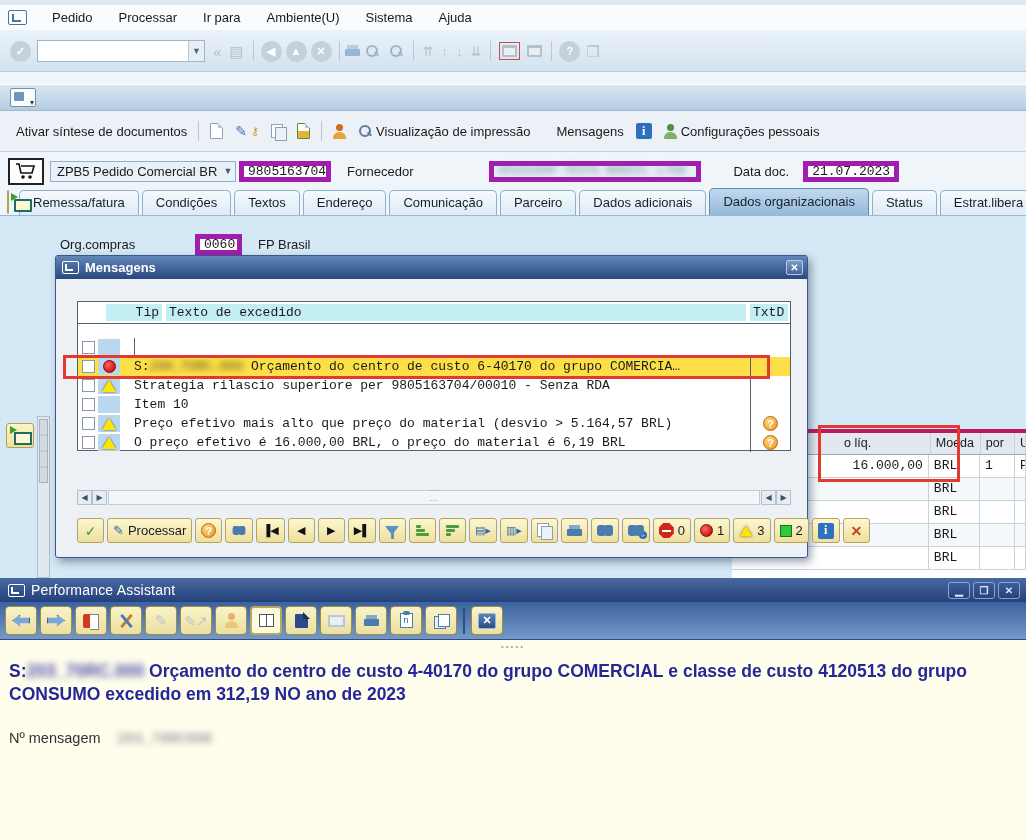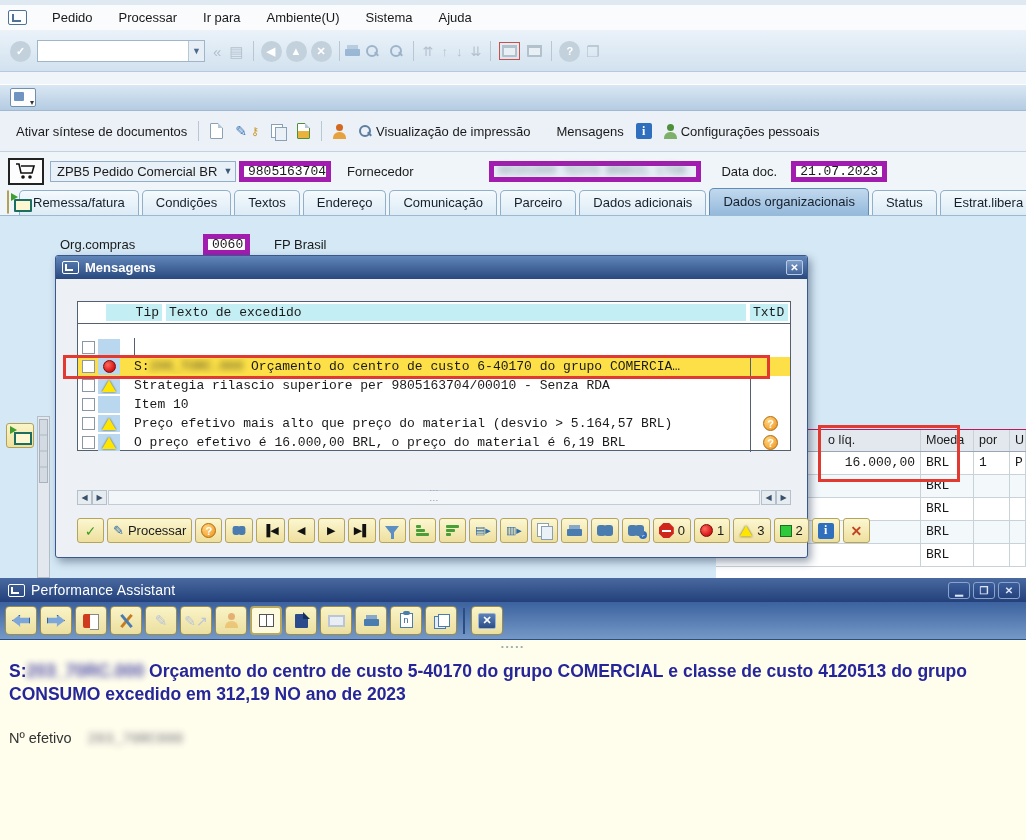--- a/index.html
+++ b/index.html
@@ -57,29 +57,29 @@
 .lbl{font-size:13px;color:#1a1a1a}
 
 .tabstrip{position:absolute;top:187px;left:0;right:0;height:28px;display:flex;align-items:flex-end;overflow:hidden}
 .foldbtn{width:27px;height:24px;background:linear-gradient(#fbf5c8,#eee09e);border:1px solid #b2a259;border-radius:3px;margin:0 10px 1px 7px;position:relative;flex:0 0 aupx}
 .foldbtn::before{content:"";position:absolute;left:6px;top:8px;width:14px;height:9px;border:2px solid #1c6e61;border-radius:1px;background:#fdf8d2}
 .foldbtn::after{content:"";position:absolute;left:3px;top:2px;border-style:solid;border-width:4px 0 4px 7px;border-color:transparent transparent transparent #3f9e2f}
 .tab{height:25px;padding:4px 13px 0;border:1px solid #8fafcb;border-bottom:none;border-radius:5px 5px 0 0;background:linear-gradient(#f5fafd,#dcebf6);margin-right:3px;white-space:nowrap;font-size:13px;color:#16202b;flex:0 0 auto}
 .tab.active{background:linear-gradient(#c2d9ee,#94b9dc);border-color:#628cb4;height:27px;padding-top:5px}
 
 .content{position:absolute;top:215px;left:0;height:363px;right:0;background:#d5e8f5;border-top:1px solid #9cb9d2}
-.orgrow{position:absolute;left:60px;top:18px;display:flex;align-items:center;gap:8px}
+.orgrow{position:absolute;left:60px;top:18px;display:flex;align-items:center;gap:0}
 
 .lfold{position:absolute;left:6px;top:207px;width:28px;height:25px;background:linear-gradient(#fbf5c8,#eee09e);border:1px solid #b2a259;border-radius:3px}
 .lfold::before{content:"";position:absolute;left:7px;top:8px;width:14px;height:9px;border:2px solid #1c6e61;background:#fdf8d2}
 .lfold::after{content:"";position:absolute;left:3px;top:2px;border-style:solid;border-width:4px 0 4px 7px;border-color:transparent transparent transparent #3f9e2f}
 .vscroll{position:absolute;left:37px;top:200px;width:13px;height:162px;background:#e2e8ee;border:1px solid #b4bec8}
 .vscroll .th{position:absolute;left:1px;right:1px;top:2px;height:64px;background:repeating-linear-gradient(#d3dae1 0 14px,#bfc9d2 14px 16px);border:1px solid #a8b2bc}
 
-.grid{position:absolute;left:716px;top:213px;right:0;height:150px;background:#fff;border-top:1px solid #be185d;font-size:13px}
+.grid{position:absolute;left:732px;top:213px;right:0;height:150px;background:#fff;border-top:4px solid #be185d;font-size:13px}
 .grow{display:flex;height:23px;border-bottom:1px solid #c9d1d9}
 .grow.h{height:22px;background:#e2e8ee;border-bottom:1px solid #9aa6b2;font-size:12.5px}
 .gc{border-right:1px solid #c9d1d9;padding:3px 5px;white-space:nowrap;overflow:hidden}
 .gc.liq{width:205px;text-align:right;font-family:"Liberation Mono","DejaVu Sans Mono",monospace}
 .gc.moe{width:53px;font-family:"Liberation Mono","DejaVu Sans Mono",monospace}
 .gc.por{width:36px;font-family:"Liberation Mono","DejaVu Sans Mono",monospace}
 .gc.um{flex:1;font-family:"Liberation Mono","DejaVu Sans Mono",monospace}
 .grow.h .gc{font-family:"Liberation Sans",sans-serif}
 .grow.h .gc.liq{text-align:left;padding-left:112px}
 .grow:nth-child(odd):not(.h){background:#f3f8fb}
@@ -263,21 +263,21 @@
     </span>
     <span class="selfield" style="width:186px">
       <span style="white-space:nowrap;overflow:hidden">ZPB5 Pedido Comercial  BR</span>
       <span class="dd">▼</span>
     </span>
     <span class="field" style="width:92px;margin-left:3px">9805163704</span>
     <span class="lbl" style="margin-left:16px">Fornecedor</span>
     <span class="field dis" style="width:212px;margin-left:76px">
         <span class="blur" style="font-size:12px;white-space:nowrap;overflow:hidden">60101000 TESTO BRASIL LTDA</span>
       </span>
-    <span class="lbl" style="margin-left:20px">Data doc.</span>
+    <span class="lbl" style="margin-left:32px">Data doc.</span>
     <span class="field" style="width:96px;margin-left:14px">21.07.2023</span>
   </div>
 
   <div class="tabstrip">
     <span class="foldbtn"></span>
     <span class="tab">Remessa/fatura</span>
     <span class="tab">Condições</span>
     <span class="tab">Textos</span>
     <span class="tab">Endereço</span>
     <span class="tab">Comunicação</span>
@@ -555,19 +555,19 @@
         <span class="pages-ico"></span>
       </span>
     <span class="pa-sep"></span>
     <span class="pabtn">
         <span class="xsq">✕</span>
       </span>
   </div>
   <div class="dots">•••••</div>
 
   <div class="pa-msg">
-    <span>S:</span><span class="blur">203_70RC.000</span><span> Orçamento do centro de custo 5-40170 do grupo </span><span class="hv">COMERCIAL</span><span> e classe de custo 4120513 do grupo </span><span class="hv">CONSUMO</span><span> excedido em 312,19 </span><span class="hv">NO</span><span> ano de 2023</span>
+    <span>S:</span><span class="blur">203_70RC.000</span><span> Orçamento do centro de custo 4-40170 do grupo </span><span class="hv">COMERCIAL</span><span> e classe de custo 4120513 do grupo </span><span class="hv">CONSUMO</span><span> excedido em 312,19 </span><span class="hv">NO</span><span> ano de 2023</span>
   </div>
   <div class="pa-msgno">
-    <span>Nº efetivo</span>
+    <span>Nº mensagem</span>
     <span class="blur mono" style="margin-left:12px;color:#556">203_70RC000</span>
   </div>
 </div>
 
 </body></html>

